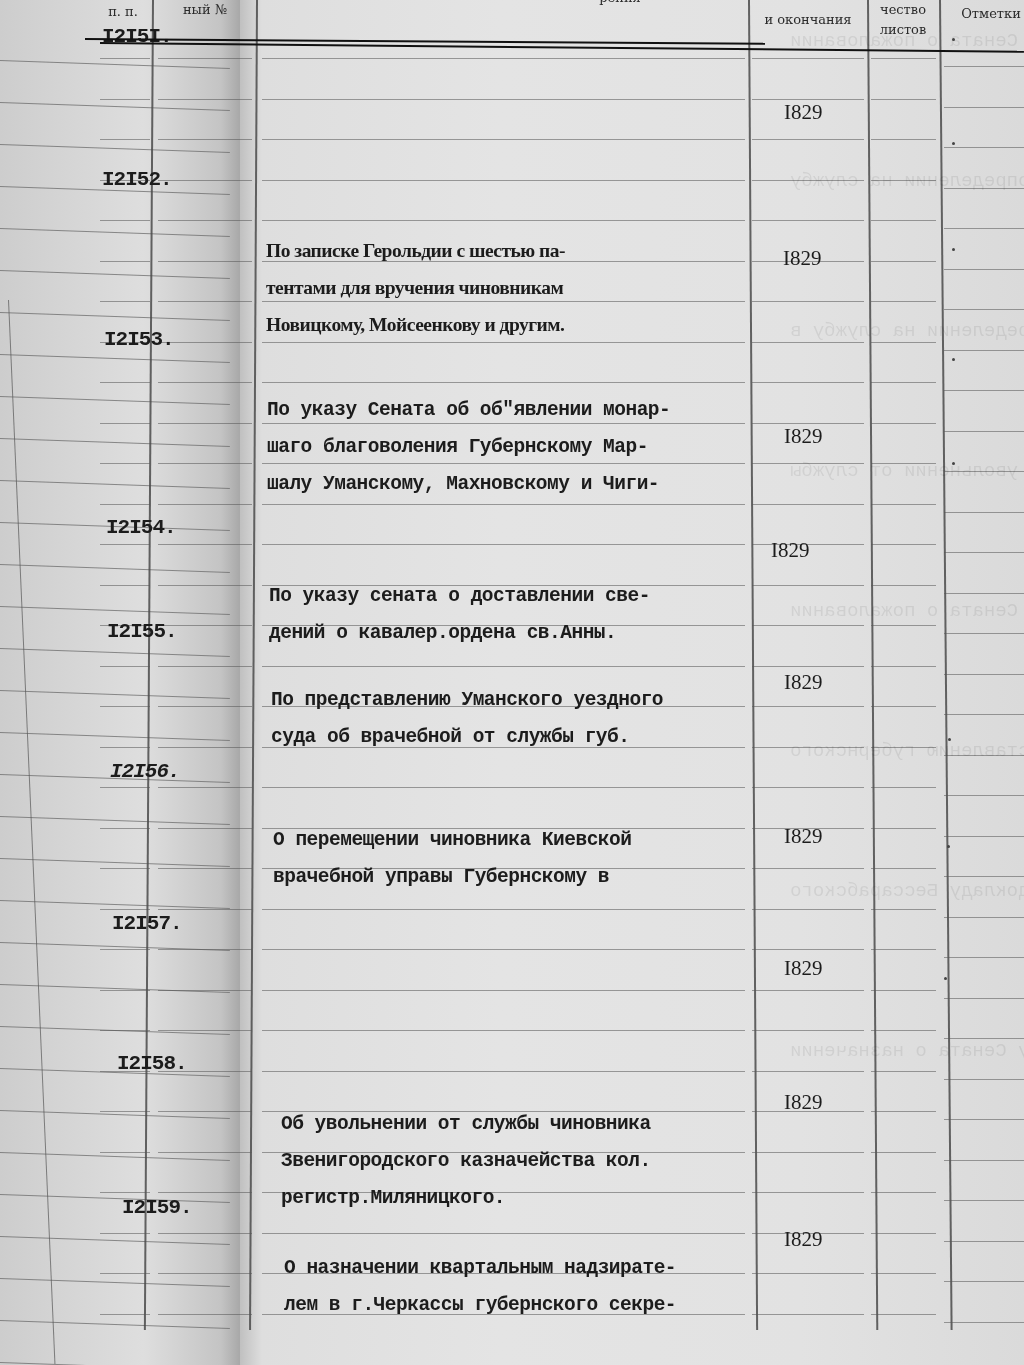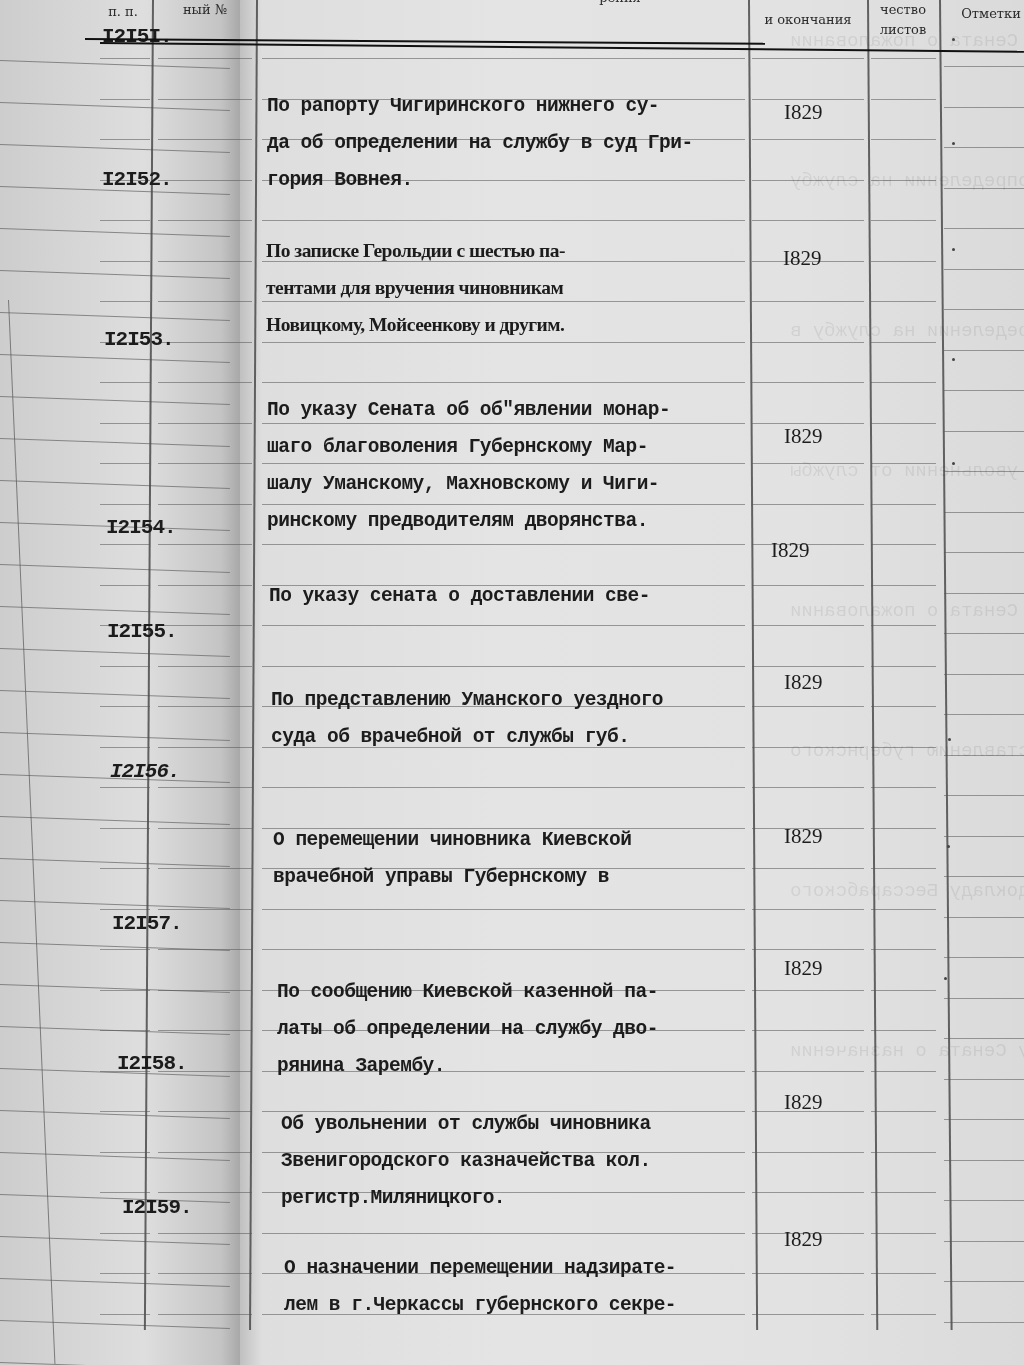--- a/index.html
+++ b/index.html
@@ -365,71 +365,65 @@
   <div class="bleed" style="left:790px; top:30px;">По указу Сената о пожаловании</div>
   <div class="bleed" style="left:790px; top:170px;">Об определении на службу</div>
   <div class="bleed" style="left:790px; top:320px;">Об определении на службу в</div>
   <div class="bleed" style="left:790px; top:460px;">Об увольнении от службы</div>
   <div class="bleed" style="left:790px; top:600px;">По указу Сената о пожаловании</div>
   <div class="bleed" style="left:790px; top:740px;">По представлению губернского</div>
   <div class="bleed" style="left:790px; top:880px;">По докладу Бессарабского</div>
   <div class="bleed" style="left:790px; top:1040px;">По указу Сената о назначении</div>
 
   <div class="entry-num" style="left:102px; top:25px;">I2I5I.</div>
-  <div class="entry-text" style="left:267px; top:14px;">
-    <div>По рапорту Чигиринского нижнего су-</div><div>да об определении на службу в суд Гри-</div><div>гория Вовнея.</div>
-  </div>
   <div class="entry-year" style="left:784px; top:100px;">I829</div>
   <div class="strike" style="left:85px; top:38px; width:680px; transform:rotate(0.4deg); transform-origin:left;"></div>
 
   <div class="entry-num" style="left:102px; top:168px;">I2I52.</div>
   <div class="entry-text" style="left:266px; top:158px;font-family:Liberation Serif, serif;">
     <div>По записке Герольдии с шестью па-</div><div>тентами для вручения чиновникам</div><div>Новицкому, Мойсеенкову и другим.</div>
   </div>
   <div class="entry-year" style="left:783px; top:246px;">I829</div>
 
   <div class="entry-num" style="left:104px; top:328px;">I2I53.</div>
   <div class="entry-text" style="left:267px; top:318px;">
-    <div>По указу Сената об об"явлении монар-</div><div>шаго благоволения Губернскому Мар-</div><div>шалу Уманскому, Махновскому и Чиги-</div><div>ринскому предводителям дворянства.</div>
+    <div>По указу Сената об об"явлении монар-</div><div>шаго благоволения Губернскому Мар-</div><div>шалу Уманскому, Махновскому и Чиги-</div>
   </div>
   <div class="entry-year" style="left:784px; top:424px;">I829</div>
 
   <div class="entry-num" style="left:106px; top:516px;">I2I54.</div>
   <div class="entry-text" style="left:269px; top:504px;">
-    <div>По указу сената о доставлении све-</div>
+    <div>По указу сената о доставлении све-</div><div>дений о кавалер.ордена св.Анны.</div>
   </div>
   <div class="entry-year" style="left:771px; top:538px;">I829</div>
 
   <div class="entry-num" style="left:107px; top:620px;">I2I55.</div>
   <div class="entry-text" style="left:271px; top:608px;">
     <div>По представлению Уманского уездного</div><div>суда об врачебной от службы губ.</div>
   </div>
   <div class="entry-year" style="left:784px; top:670px;">I829</div>
 
   <div class="entry-num" style="left:110px; top:760px;font-style:italic;">I2I56.</div>
   <div class="entry-text" style="left:273px; top:748px;">
     <div>О перемещении чиновника Киевской</div><div>врачебной управы Губернскому в</div>
   </div>
   <div class="entry-year" style="left:784px; top:824px;">I829</div>
 
   <div class="entry-num" style="left:112px; top:912px;">I2I57.</div>
-  <div class="entry-text" style="left:277px; top:900px;">
-    <div>По сообщению Киевской казенной па-</div><div>латы об определении на службу дво-</div><div>рянина Зарембу.</div>
-  </div>
   <div class="entry-year" style="left:784px; top:956px;">I829</div>
 
   <div class="entry-num" style="left:117px; top:1052px;">I2I58.</div>
   <div class="entry-text" style="left:281px; top:1032px;">
     <div>Об увольнении от службы чиновника</div><div>Звенигородского казначейства кол.</div><div>регистр.Миляницкого.</div>
   </div>
   <div class="entry-year" style="left:784px; top:1090px;">I829</div>
 
   <div class="entry-num" style="left:122px; top:1196px;">I2I59.</div>
   <div class="entry-text" style="left:284px; top:1176px;">
-    <div>О назначении перемещении надзирате-</div><div>лем в г.Черкассы губернского секре-</div>
+    <div>О назначении квартальным надзирате-</div><div>лем в г.Черкассы губернского секре-</div>
   </div>
   <div class="entry-year" style="left:784px; top:1227px;">I829</div>
 
   <div class="dot" style="left:952px; top:38px;"></div>
   <div class="dot" style="left:952px; top:142px;"></div>
   <div class="dot" style="left:952px; top:248px;"></div>
   <div class="dot" style="left:952px; top:358px;"></div>
   <div class="dot" style="left:952px; top:462px;"></div>
   <div class="dot" style="left:948px; top:738px;"></div>
   <div class="dot" style="left:947px; top:845px;"></div>

